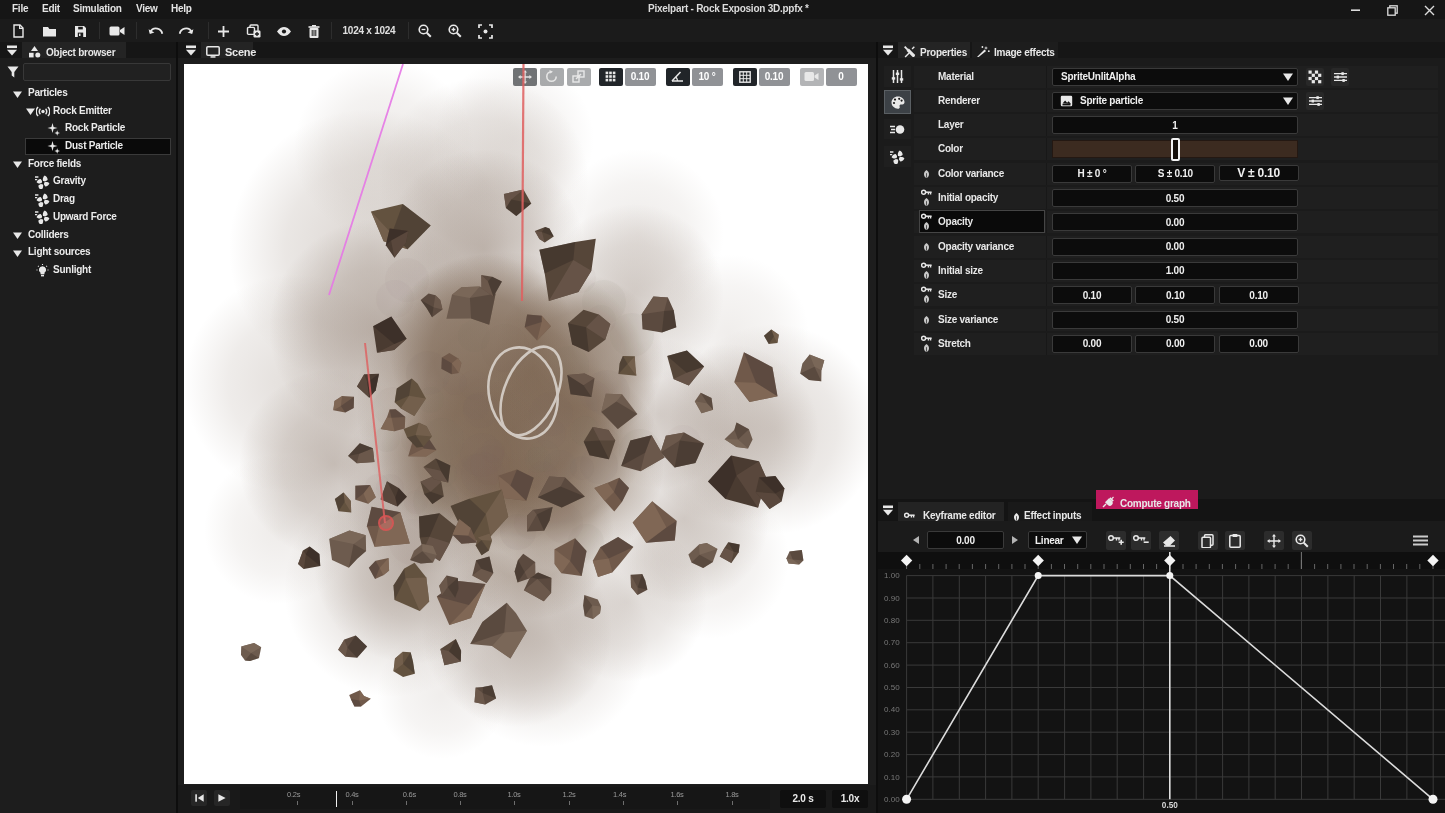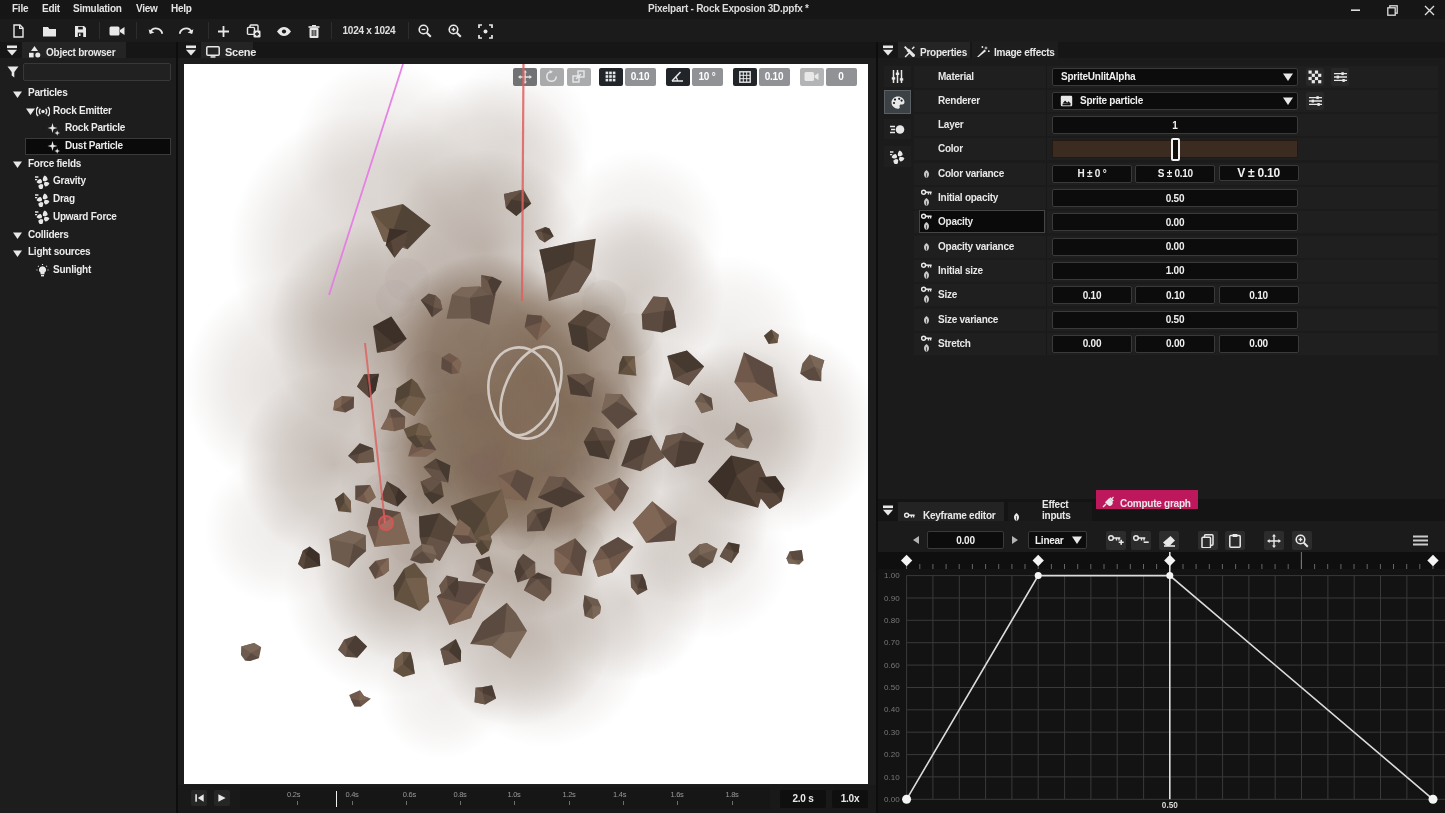--- a/index.html
+++ b/index.html
@@ -956,21 +956,21 @@
     </span>
     <span style="margin-left:5px">Keyframe editor</span>
   </div>
 <div class="tab" style="left:1008px;top:502px;width:84px;height:19px;font-size:10px;background:#191919">
     <span style="margin-left:5px;display:flex">
       <svg width="7" height="8" viewBox="0 0 7 8">
         <path d="M3.5 0C5.2 1.2 6.2 2.8 6 4.6 5.8 6.4 5 7.6 3.5 8 2 7.6 1.2 6.4 1 4.6.8 2.8 1.8 1.2 3.5 0z" fill="#e8e8e8"></path>
         <path d="M3.5 7.6V3.2" stroke="#1b1b1b" stroke-width="0.7"></path>
       </svg>
     </span>
-    <span style="margin-left:22px">Effect inputs</span>
+    <span style="margin-left:4px">Effect inputs</span>
   </div>
 <div class="tab" style="left:1096px;top:490px;width:102px;height:19px;font-size:10px;background:#be185d">
     <span style="margin-left:5px;display:flex">
       <svg width="14" height="13" viewBox="0 0 14 13">
         <path d="M4 6.2 6.8 9a2.8 2.8 0 0 0 4-4L8 2.2z" fill="#e8e8e8"></path>
         <path d="m2 11 3-3" stroke="#e8e8e8" stroke-width="1.5"></path>
         <path d="M9.5 1.2 8.2 2.5l3.3 3.3 1.3-1.3z" fill="#e8e8e8"></path>
         <path d="m12.5 1-1.8 1.8" stroke="#e8e8e8" stroke-width="1.2"></path>
       </svg>
     </span>

